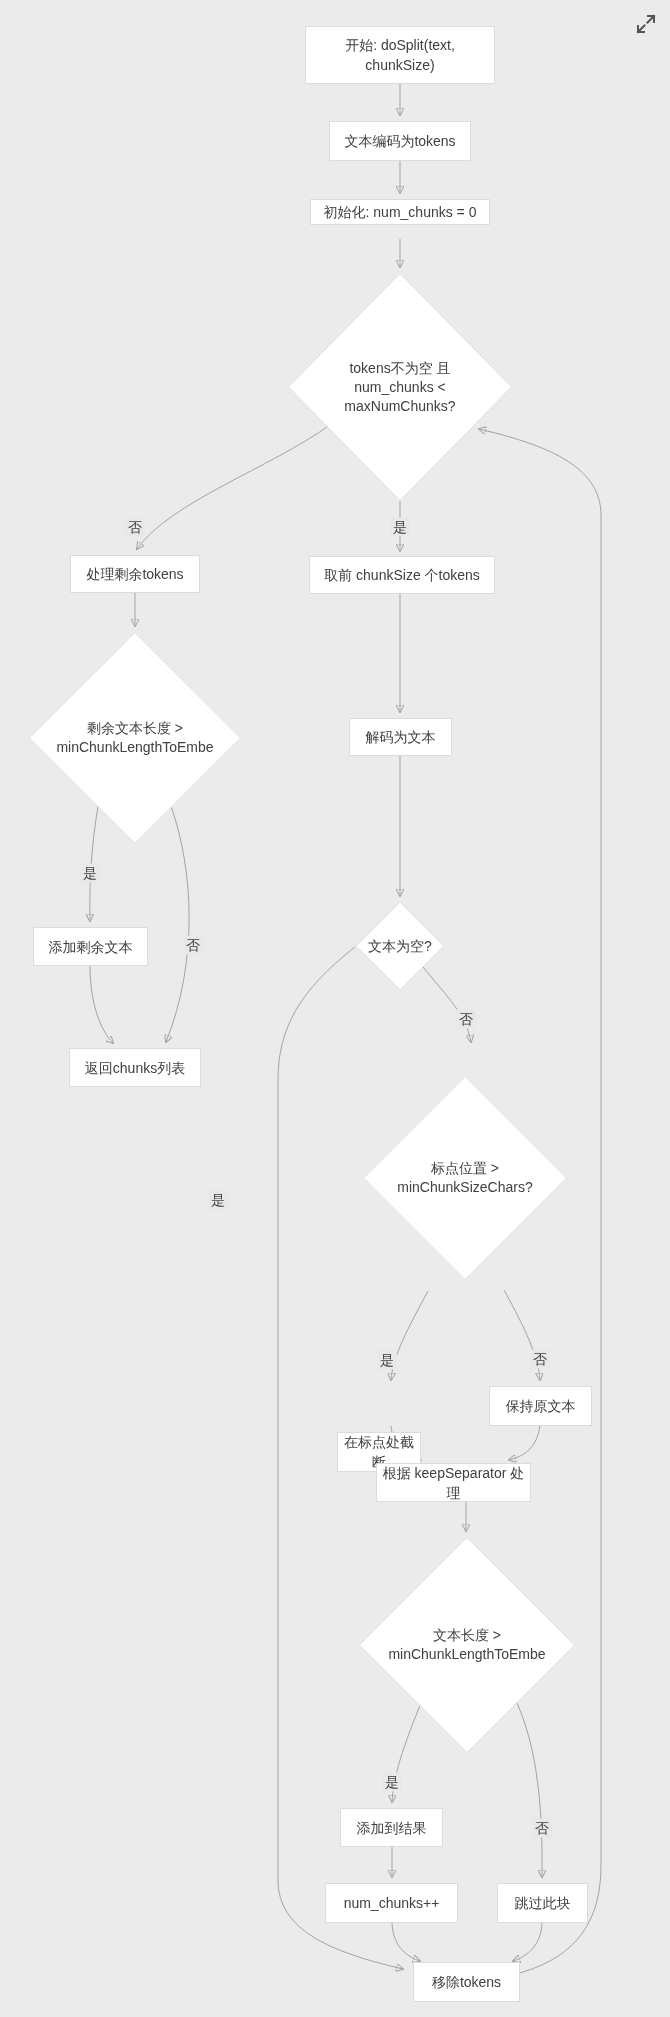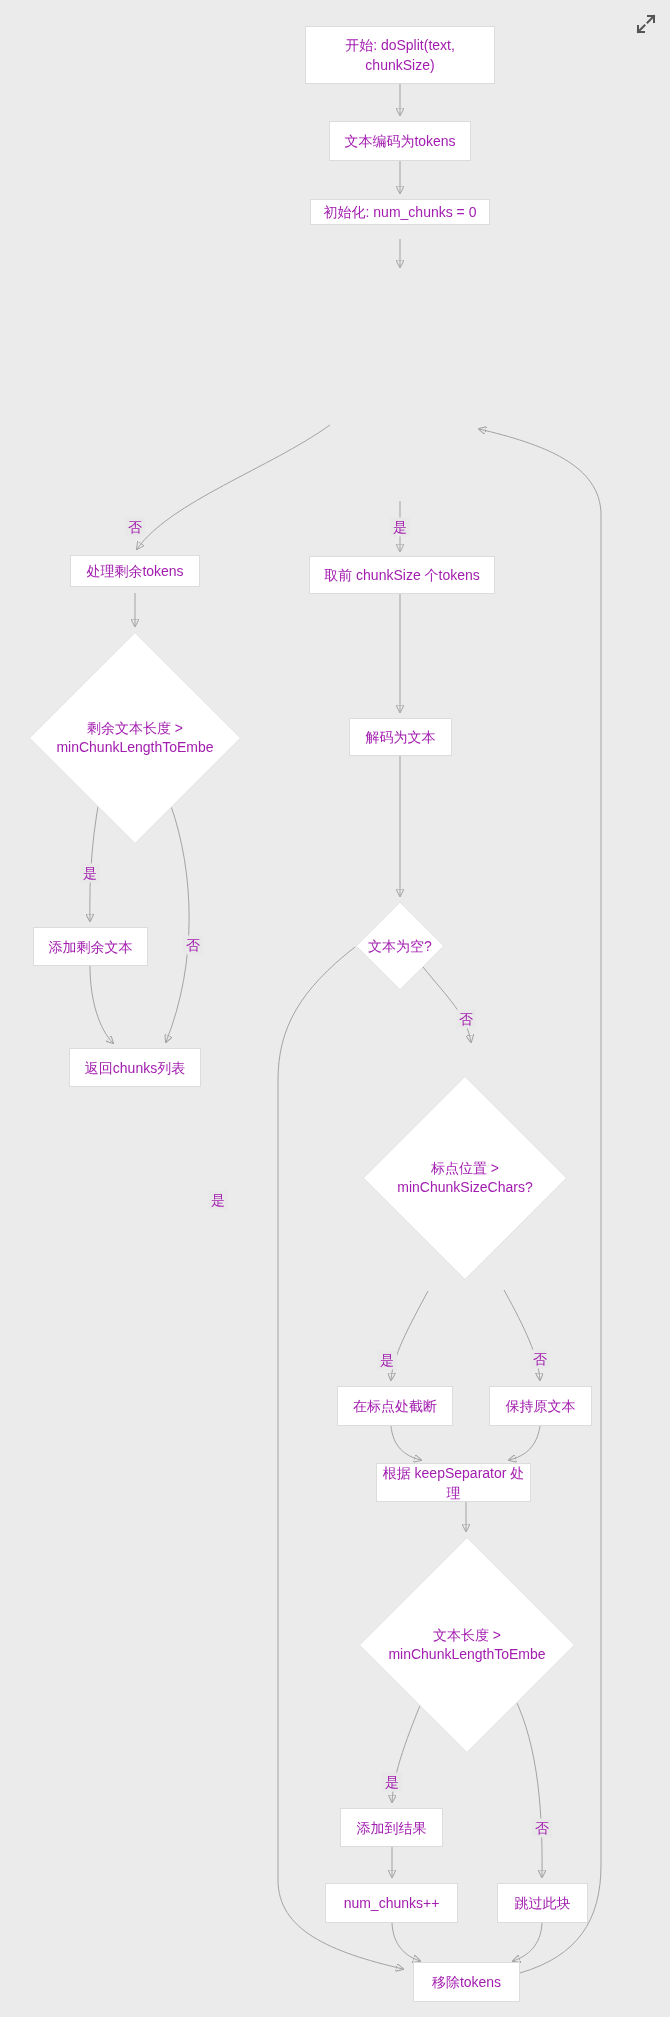--- a/index.html
+++ b/index.html
@@ -1,17 +1,17 @@
 <!DOCTYPE html>
 <html><head>
 <meta charset="utf-8">
 <style>
   html,body{margin:0;padding:0;background:#ebebeb;}
   #canvas{position:relative;width:670px;height:2017px;background:#ebebeb;overflow:hidden;
-          font-family:"Liberation Sans","DejaVu Sans",sans-serif;color:#a21caf;}
+          font-family:"Liberation Sans","DejaVu Sans",sans-serif;color:#404040;}
   #edges{position:absolute;left:0;top:0;width:670px;height:2017px;}
   #edges path{fill:none;stroke:#a3a3a3;stroke-width:1;}
   .box{position:absolute;background:#fff;border:1px solid #dcdcdc;box-sizing:border-box;
        display:flex;align-items:center;justify-content:center;text-align:center;
        font-size:14px;line-height:20px;white-space:pre-line;}
   .diamond{position:absolute;}
   .diamond svg{position:absolute;left:0;top:0;width:100%;height:100%;display:block;}
   .diamond polygon{fill:#ffffff;stroke:#e0e0e0;stroke-width:1;vector-effect:non-scaling-stroke;}
   .dlabel{position:absolute;left:0;top:0;right:0;bottom:0;display:flex;align-items:center;
           justify-content:center;text-align:center;font-size:14px;line-height:19px;white-space:pre-line;}
@@ -61,36 +61,36 @@
   <div class="box" style="left:305px;top:26px;width:190px;height:58px">
     <span>开始: doSplit(text,
 chunkSize)</span>
   </div>
   <div class="box" style="left:329px;top:121px;width:142px;height:40px">
     <span>文本编码为tokens</span>
   </div>
   <div class="box" style="left:310px;top:199px;width:180px;height:26px">
     <span>初始化: num_chunks = 0</span>
   </div>
-  <div class="box" style="left:70px;top:555px;width:130px;height:32px">
+  <div class="box" style="left:70px;top:555px;width:130px;height:38px">
     <span>处理剩余tokens</span>
   </div>
   <div class="box" style="left:309px;top:556px;width:186px;height:38px">
     <span>取前 chunkSize 个tokens</span>
   </div>
   <div class="box" style="left:349px;top:718px;width:103px;height:38px">
     <span>解码为文本</span>
   </div>
   <div class="box" style="left:33px;top:927px;width:115px;height:39px">
     <span>添加剩余文本</span>
   </div>
   <div class="box" style="left:69px;top:1048px;width:132px;height:39px">
     <span>返回chunks列表</span>
   </div>
-  <div class="box" style="left:337px;top:1386px;width:116px;height:40px">
+  <div class="box" style="left:337px;top:1432px;width:84px;height:40px">
     <span>在标点处截断</span>
   </div>
   <div class="box" style="left:489px;top:1386px;width:103px;height:40px">
     <span>保持原文本</span>
   </div>
   <div class="box" style="left:376px;top:1463px;width:155px;height:39px">
     <span>根据 keepSeparator 处理</span>
   </div>
   <div class="box" style="left:340px;top:1808px;width:103px;height:39px">
     <span>添加到结果</span>
@@ -98,20 +98,28 @@
   <div class="box" style="left:325px;top:1883px;width:133px;height:40px">
     <span>num_chunks++</span>
   </div>
   <div class="box" style="left:497px;top:1883px;width:91px;height:40px">
     <span>跳过此块</span>
   </div>
   <div class="box" style="left:413px;top:1962px;width:107px;height:40px">
     <span>移除tokens</span>
   </div>
 
+  <div class="diamond" style="left:288px;top:273px;width:224px;height:228px">
+    <svg viewBox="0 0 100 100" preserveAspectRatio="none">
+      <polygon points="50,0.2 99.8,50 50,99.8 0.2,50"></polygon>
+    </svg>
+    <div class="dlabel">tokens不为空 且
+num_chunks &lt;
+maxNumChunks?</div>
+  </div>
   <div class="diamond" style="left:29px;top:632px;width:212px;height:212px">
     <svg viewBox="0 0 100 100" preserveAspectRatio="none">
       <polygon points="50,0.2 99.8,50 50,99.8 0.2,50"></polygon>
     </svg>
     <div class="dlabel">剩余文本长度 &gt;
 minChunkLengthToEmbe</div>
   </div>
   <div class="diamond" style="left:356px;top:902px;width:88px;height:88px">
     <svg viewBox="0 0 100 100" preserveAspectRatio="none">
       <polygon points="50,0.2 99.8,50 50,99.8 0.2,50"></polygon>

